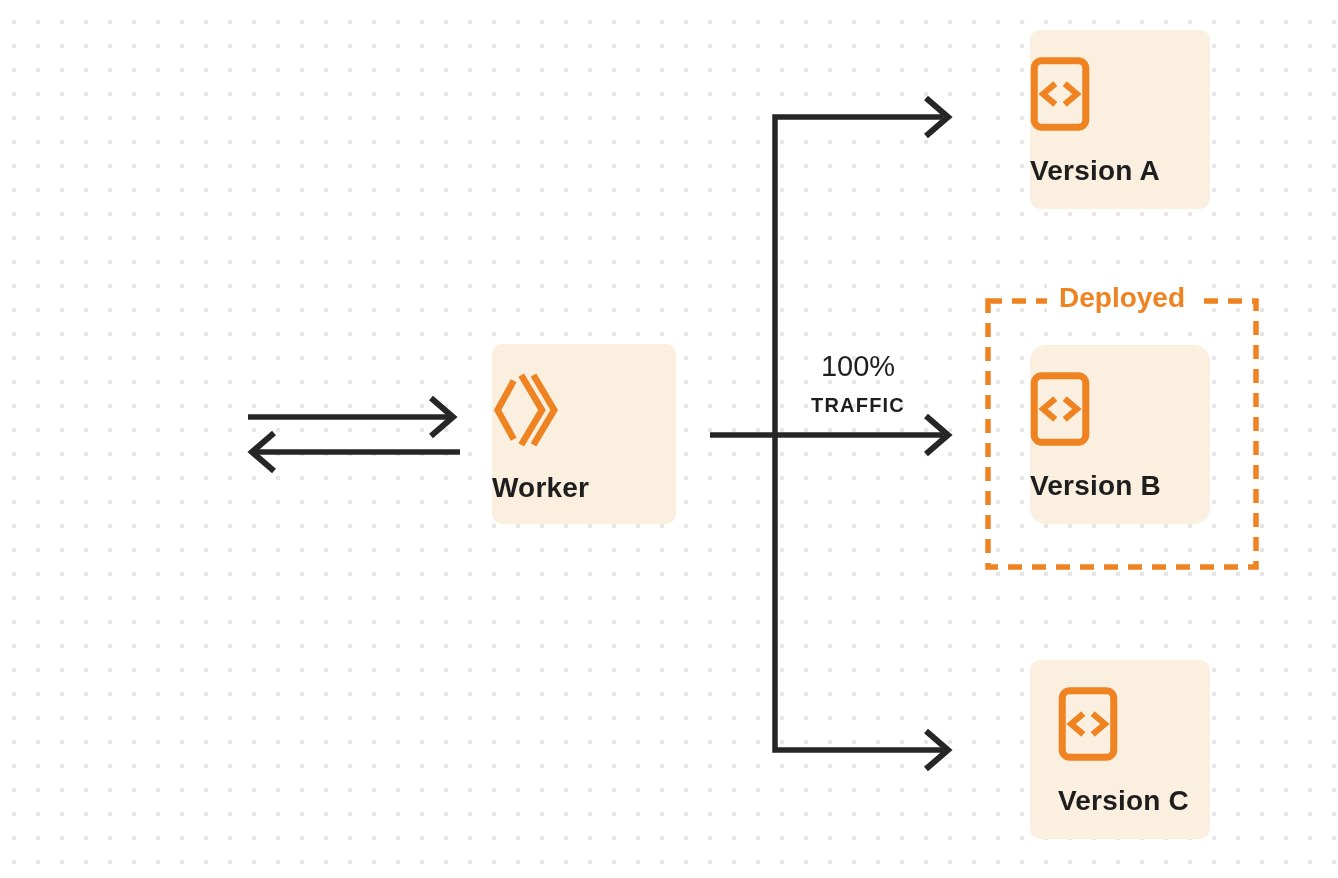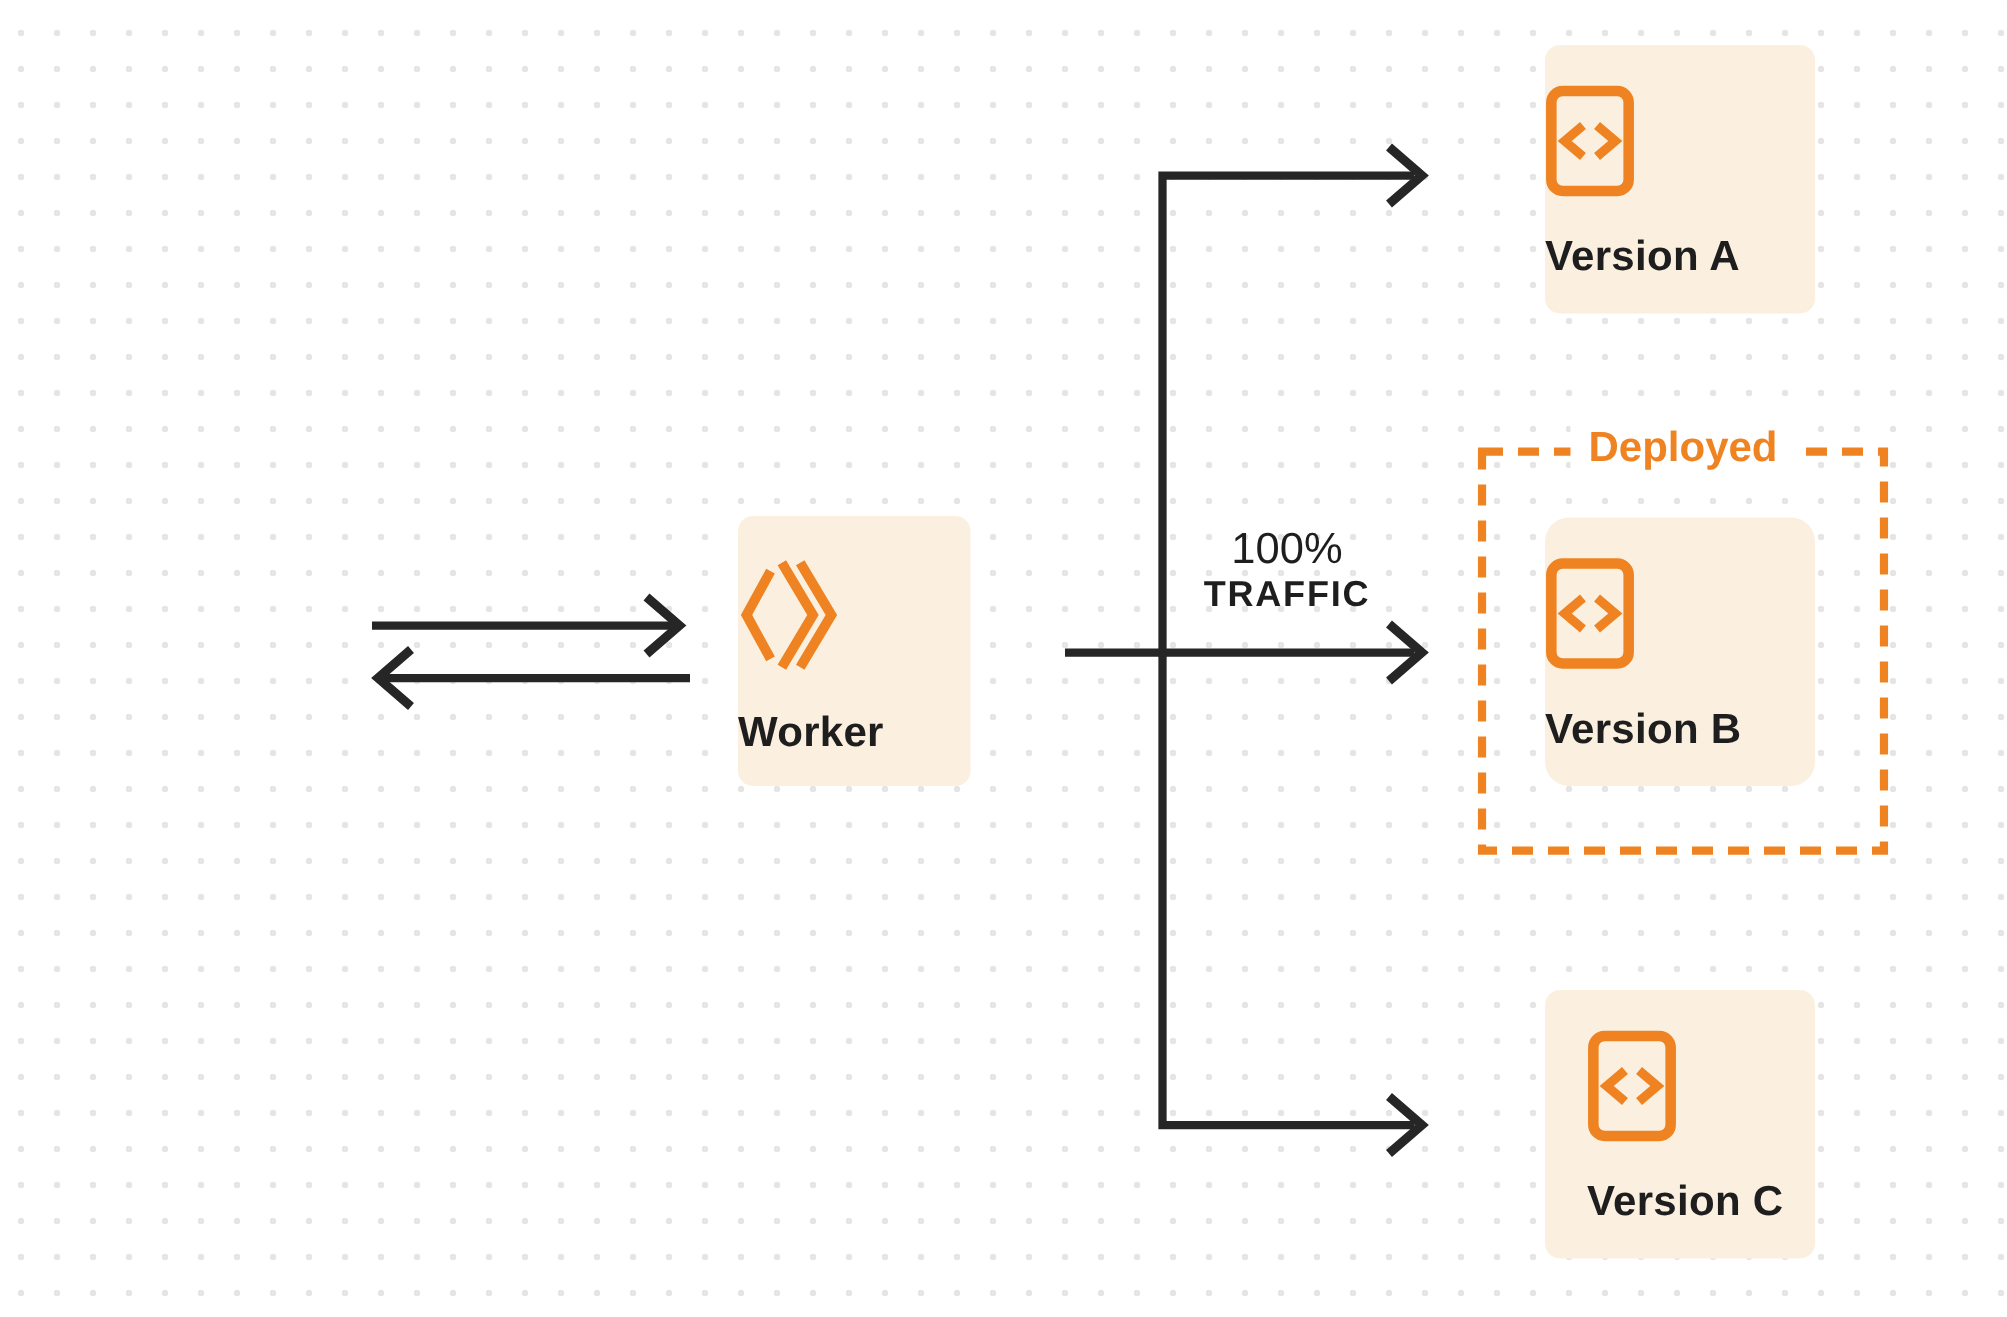--- a/index.html
+++ b/index.html
@@ -37,40 +37,40 @@
   }
   .node .label{
     font-size:28px;font-weight:700;color:var(--text);
     letter-spacing:.2px;white-space:nowrap;
   }
   .client{
     left:30px;top:343px;width:182px;height:182px;
     background:var(--client_fill);
   }
   .worker{
-    left:492px;top:344px;width:155px;height:180px;
+    left:492px;top:344px;width:184px;height:180px;
     background:var(--node_fill);
     justify-content:flex-start;
     padding-top:27px;gap:23px;
   }
   .version{
     width:180px;height:179px;
     background:var(--node_fill);
     justify-content:flex-start;
     padding-top:25px;gap:22px;
   }
   .version-a{left:1030px;top:30px;}
   .version-b{left:1030px;top:345px;border-radius:16px;}
   .version-c{left:1030px;top:660px;padding-left:28px;}
   .traffic{
     position:absolute;left:788px;top:350px;width:140px;
     text-align:center;color:var(--text);
   }
   .traffic .t1{font-size:29px;font-weight:400;}
-  .traffic .t2{font-size:24px;font-weight:700;letter-spacing:1.2px;}
+  .traffic .t2{font-size:20px;font-weight:700;letter-spacing:1.2px;margin-top:11px;}
   .deployed-frame{
     position:absolute;left:985px;top:298px;width:274px;height:272px;
   }
   .deployed-frame svg{position:absolute;left:0;top:0;width:100%;height:100%;}
   .deployed-label{
     position:absolute;left:50%;top:0;
     transform:translate(-50%,-50%);
     background:#ffffff;
     padding:0 12px;
     font-size:28px;font-weight:700;color:var(--accent);

